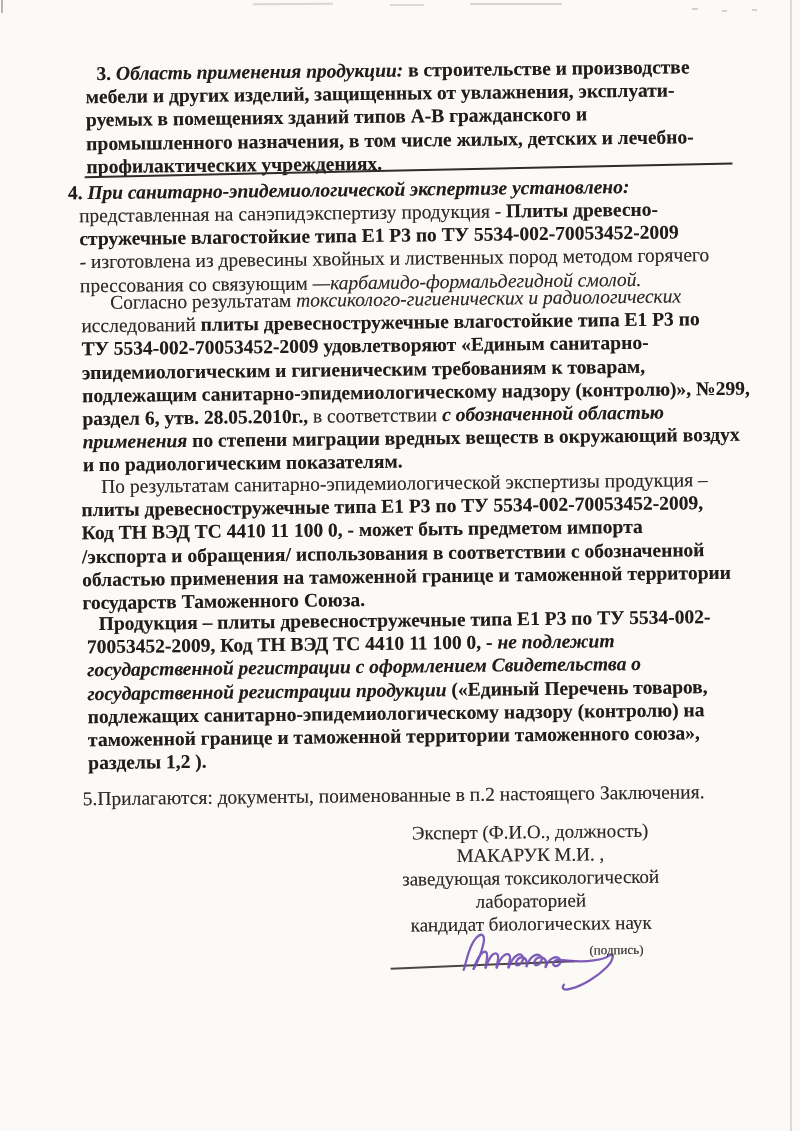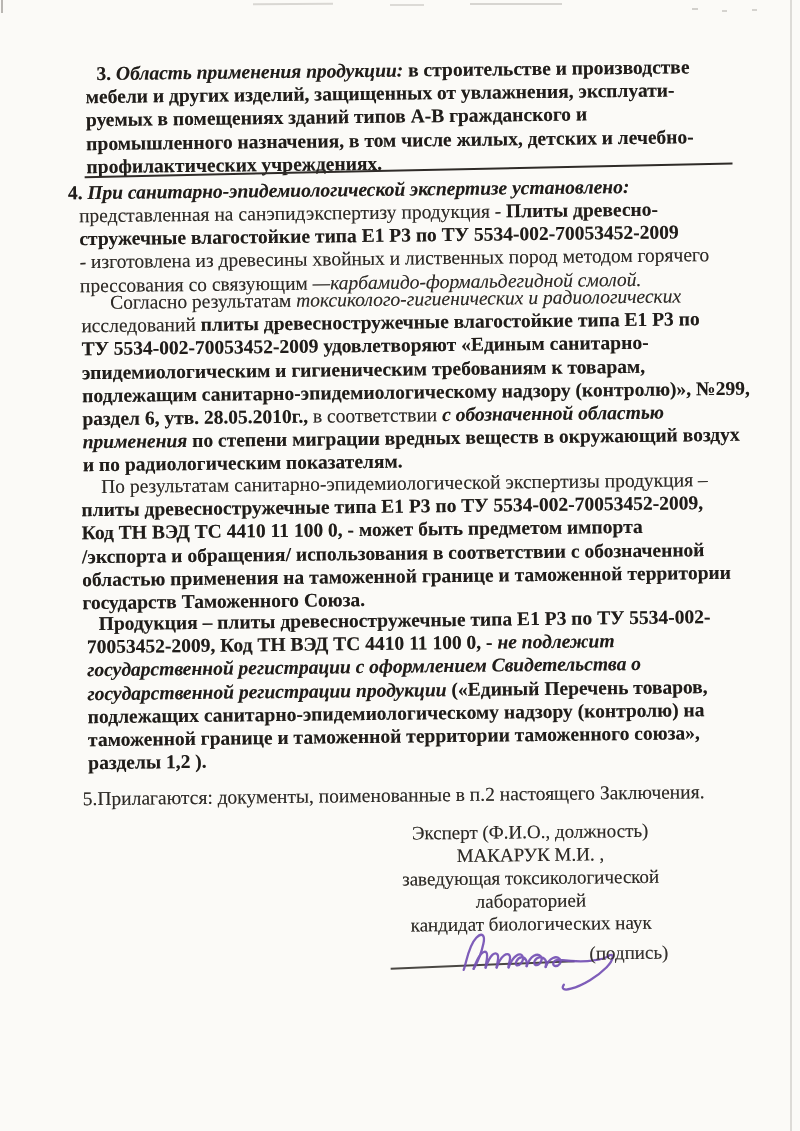--- a/index.html
+++ b/index.html
@@ -55,21 +55,21 @@
   }
   #sig-scrawl{position:absolute;left:452px;top:928px;width:170px;height:76px;}
   #sig-scrawl svg{display:block;width:170px;height:76px;}
   #sig-line{
     position:absolute;left:386px;top:971px;width:184px;height:1.6px;
     background:#4a4743;
     transform:rotate(-1.7deg);transform-origin:left center;
   }
   #sig-caption{
     position:absolute;left:585px;top:948px;
-    font-size:19px;color:#363330;
+    font-size:13px;color:#363330;
   }
 
   .artifact{position:absolute;}
   #art-dash1{left:253px;top:3px;width:80px;height:2px;background:#d9d7d3;transform:rotate(-0.3deg);}
   #art-dash2{left:390px;top:4px;width:34px;height:2px;background:#dcdad6;}
   #art-dash3{left:470px;top:3px;width:92px;height:2px;background:#d7d5d1;}
   #art-dot1{left:692px;top:8px;width:6px;height:2px;background:#d2d0cc;}
   #art-dot2{left:722px;top:10px;width:5px;height:2px;background:#d5d3cf;}
   #art-dot3{left:752px;top:9px;width:5px;height:2px;background:#d5d3cf;}
   #art-lefttick{left:1px;top:0px;width:2px;height:13px;background:#b9b6b2;}

